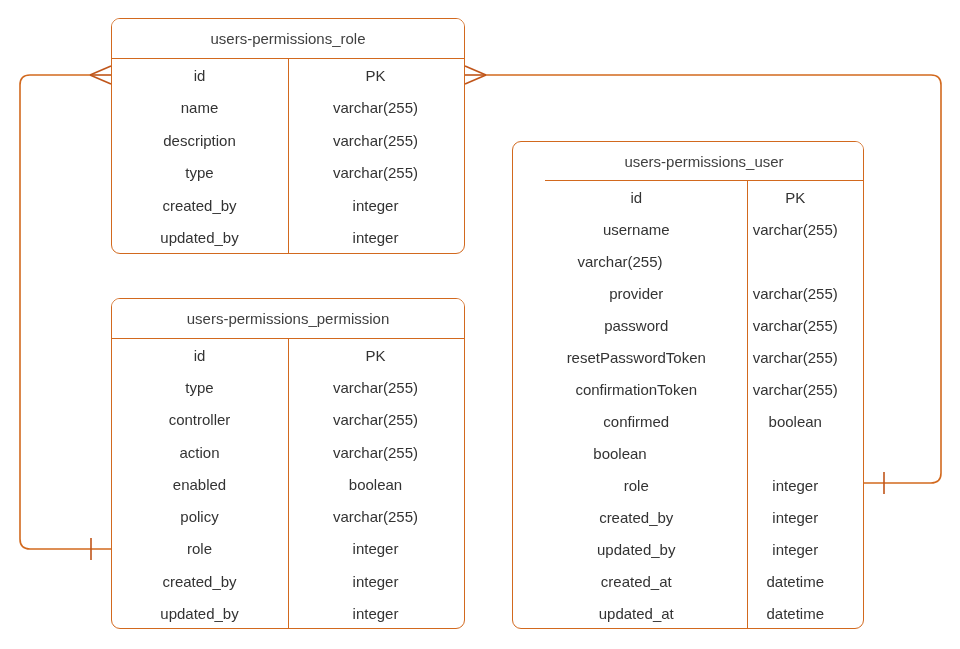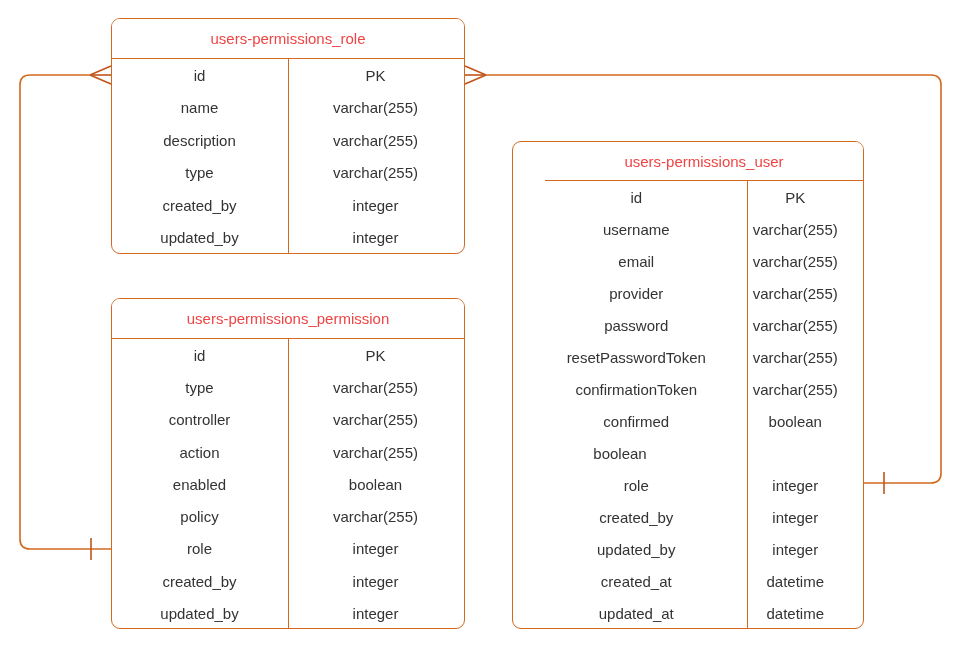--- a/index.html
+++ b/index.html
@@ -30,21 +30,21 @@
     position: absolute;
     box-sizing: border-box;
     border: 1.6px solid #d2691e;
     border-radius: 9px;
     background: #ffffff;
     overflow: hidden;
   }
   .entity-title {
     box-sizing: border-box;
     width: 100%;
-    color: #ef4444;
+    color: #404040;
     font-size: 15px;
     line-height: 1;
     display: flex;
     align-items: center;
     justify-content: center;
     border-bottom: 1.6px solid #d2691e;
     background: #ffffff;
   }
   .entity-body {
     position: relative;
@@ -181,21 +181,20 @@
       <div class="col-divider" style="left: 202px;"></div>
     <div class="row" style="height: 32px;">
           <div class="cell cell-name" style="width: 202px;">id</div>
           <div class="cell cell-type" style="width: 150px;">PK</div>
         </div>
         <div class="row" style="height: 32px;">
           <div class="cell cell-name" style="width: 202px;">username</div>
           <div class="cell cell-type" style="width: 150px;">varchar(255)</div>
         </div>
         <div class="row" style="height: 32px;">
-          <div class="cell cell-name" style="width: 202px;">email</div>
           <div class="cell cell-type" style="width: 150px;">varchar(255)</div>
         </div>
         <div class="row" style="height: 32px;">
           <div class="cell cell-name" style="width: 202px; text-align: right;">provider</div>
           <div class="cell cell-type" style="width: 150px;">varchar(255)</div>
         </div>
         <div class="row" style="height: 32px;">
           <div class="cell cell-name" style="width: 202px;">password</div>
           <div class="cell cell-type" style="width: 150px;">varchar(255)</div>
         </div>

